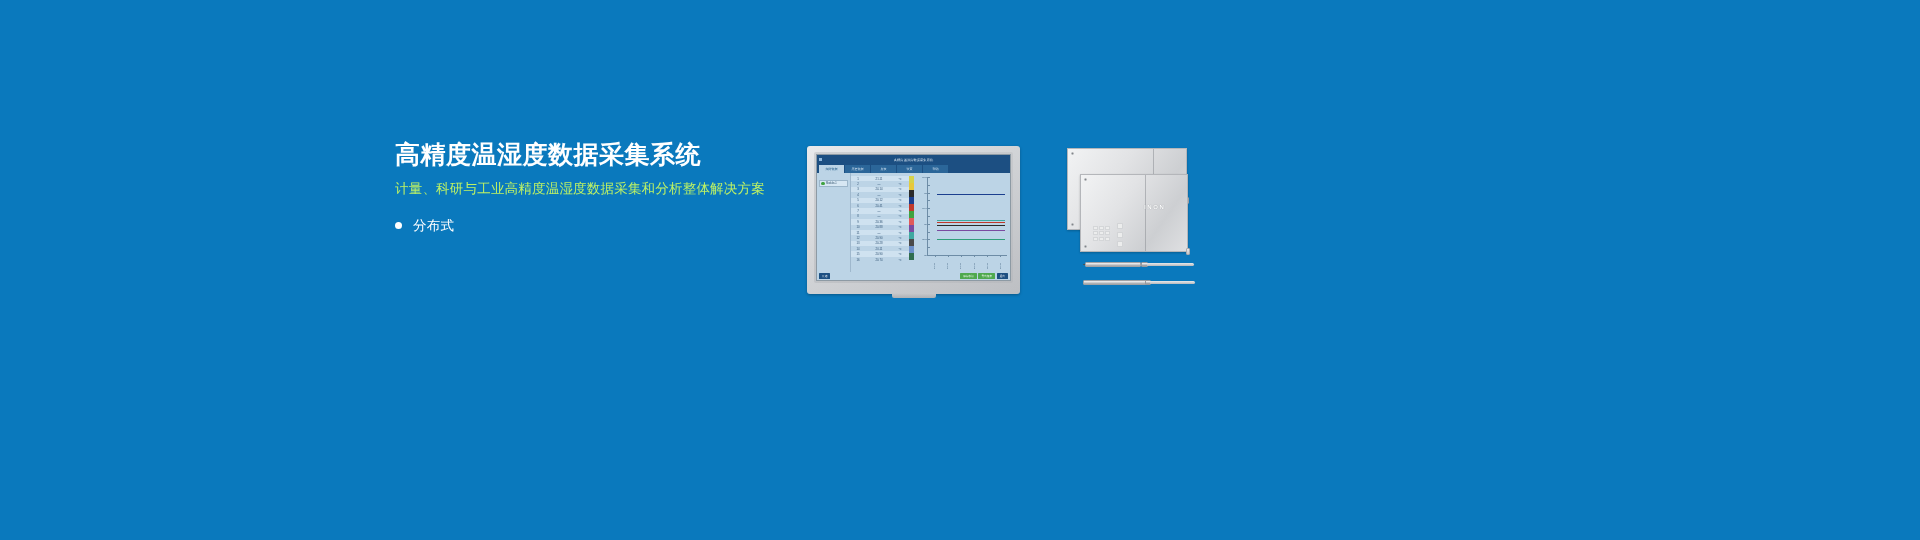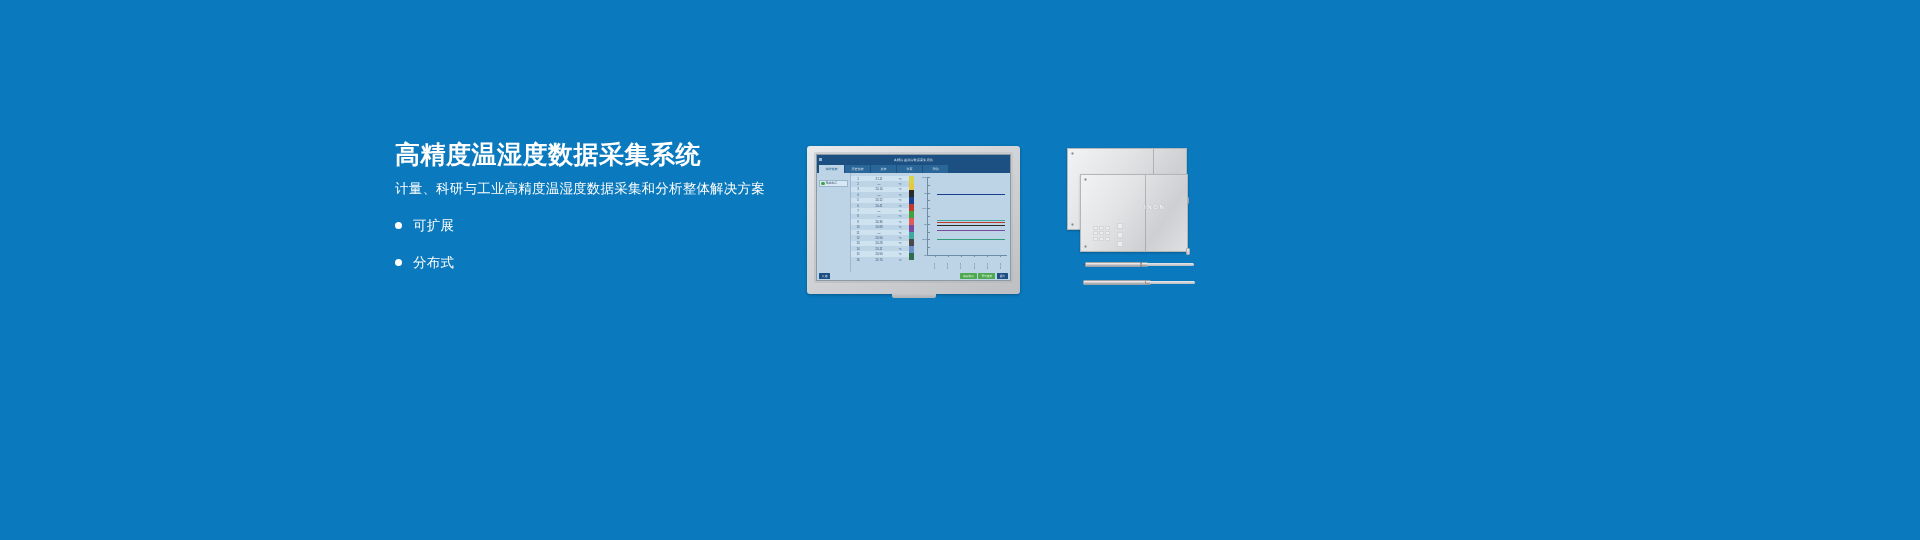--- a/index.html
+++ b/index.html
@@ -20,21 +20,21 @@
 
   
   #copy { position:absolute; left:395px; top:140px; width:400px; }
 
   #title {
     font-size:25px; font-weight:bold; color:#ffffff;
     letter-spacing:0.5px; line-height:28px; white-space:nowrap;
   }
   #subtitle {
     margin-top:12px;
-    font-size:13.5px; color:#ffffff; font-weight:normal;
+    font-size:13.5px; color:#bef264; font-weight:normal;
     line-height:18px; white-space:nowrap; letter-spacing:0.2px;
   }
   #bullets { margin-top:15px; }
   .bullet {
     display:flex; align-items:center;
     height:25px; margin-bottom:12px;
   }
   .bullet-dot {
     width:7px; height:7px; border-radius:50%;
     background:#ffffff; flex:0 0 auto; margin-right:11px;
@@ -236,24 +236,20 @@
 </style>
 </head>
 <body>
 
 <div id="banner">
 
   <div id="copy">
     <div id="title">高精度温湿度数据采集系统</div>
     <div id="subtitle">计量、科研与工业高精度温湿度数据采集和分析整体解决方案</div>
     <div id="bullets">
-      <div class="bullet">
-        <span class="bullet-dot"></span>
-        <span class="bullet-label">可扩展</span>
-      </div>
       <div class="bullet">
         <span class="bullet-dot"></span>
         <span class="bullet-label">分布式</span>
       </div>
     </div>
   </div>
 
   <div id="monitor">
     <div id="monitor-inner">
       <div id="screen">

